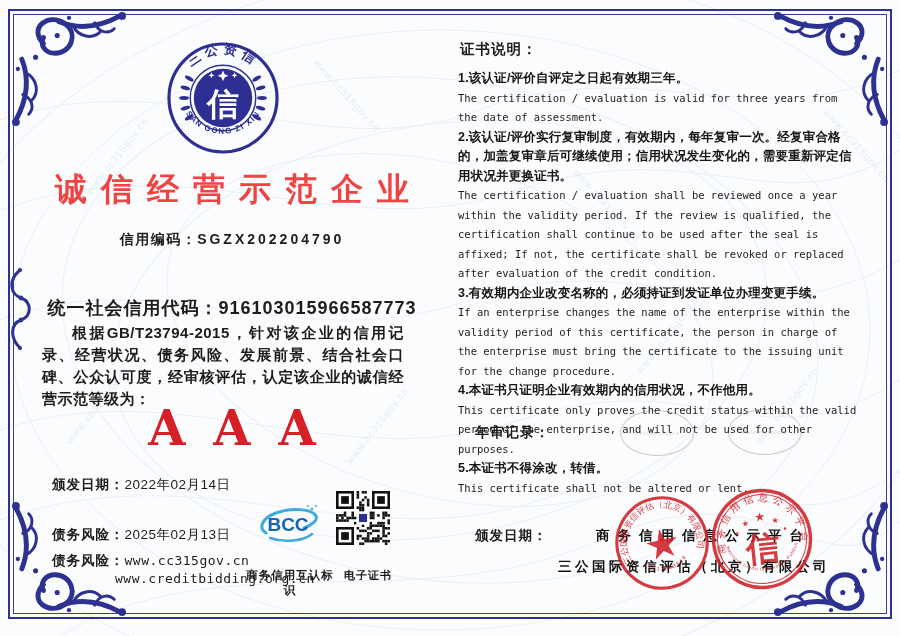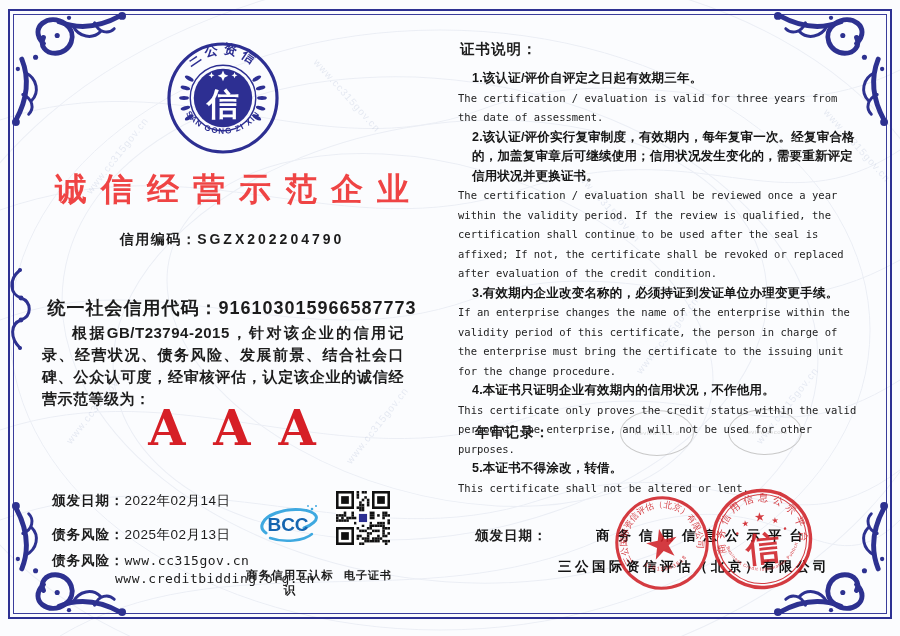--- a/index.html
+++ b/index.html
@@ -31,21 +31,21 @@
   .info-row .lbl{font-weight:bold;letter-spacing:1px;}
   .info-row .val{letter-spacing:0.5px;}
   .info-url{font-family:"DejaVu Sans Mono",monospace;font-size:13px;}
   .bcc-logo{left:256px;top:502px;width:64px;height:44px;z-index:2;}
   .bcc-caption{left:242px;top:568px;width:96px;text-align:center;font-size:11.5px;font-weight:bold;letter-spacing:1px;z-index:2;}
   .qr{left:336px;top:491px;width:54px;height:54px;z-index:2;}
   .qr-caption{left:334px;top:568px;width:58px;text-align:right;font-size:11px;font-weight:bold;letter-spacing:1px;z-index:2;}
   
   .instr-heading{left:460px;top:40px;font-size:14.5px;font-weight:bold;letter-spacing:1px;z-index:2;}
   .instr{left:458px;top:69px;width:404px;z-index:2;}
-  .instr .zh{font-size:12.5px;font-weight:bold;line-height:19.5px;letter-spacing:0.2px;color:#151515;margin-left:14px;}
+  .instr .zh{font-size:12.5px;font-weight:bold;line-height:19.5px;letter-spacing:0.2px;color:#151515;}
   .instr .en{font-family:"DejaVu Sans Mono",monospace;font-size:10.5px;line-height:19.5px;color:#222;}
   .review-label{left:475px;top:424px;font-size:14px;font-weight:bold;letter-spacing:1px;z-index:2;}
   .stamp{border:1px solid #c9c9c9;border-radius:50%;display:flex;align-items:center;justify-content:center;z-index:1;}
   .stamp-1{left:620px;top:410px;width:72px;height:44px;}
   .stamp-2{left:728px;top:409px;width:72px;height:44px;}
   .stamp .stamp-text{font-size:6px;color:#d4d4d4;letter-spacing:0.5px;}
   .issuer-label{left:475px;top:527px;font-size:13.5px;font-weight:bold;letter-spacing:1px;z-index:2;}
   .platform-line{left:596px;top:527px;font-size:13.5px;font-weight:bold;letter-spacing:8px;white-space:nowrap;color:#111;z-index:2;}
   .company-line{left:558px;top:558px;font-size:13.5px;font-weight:600;letter-spacing:3.5px;white-space:nowrap;color:#111;z-index:2;}
   .seal{z-index:3;opacity:0.88;}
@@ -194,21 +194,21 @@
   </div>
 
   <div class="uscc-line abs">
     <span class="lbl">统一社会信用代码：</span><span class="val">916103015966587773</span>
   </div>
 
   <div class="paragraph abs">根据GB/T23794-2015，针对该企业的信用记录、经营状况、债务风险、发展前景、结合社会口碑、公众认可度，经审核评估，认定该企业的诚信经营示范等级为：</div>
 
   <div class="grade abs">AAA</div>
 
-  <div class="info-row abs" style="top:492px;">
+  <div class="info-row abs" style="top:476px;">
     <span class="lbl">颁发日期：</span><span class="val">2022年02月14日</span>
   </div>
   <div class="info-row abs" style="top:526px;">
     <span class="lbl">债务风险：</span><span class="val">2025年02月13日</span>
   </div>
   <div class="info-row abs" style="top:552px;">
     <span class="lbl">债务风险：</span><span class="val info-url">www.cc315gov.cn</span>
   </div>
   <div class="info-row abs" style="top:571px;left:115px;">
     <span class="val info-url">www.creditbidding.org.cn</span>

